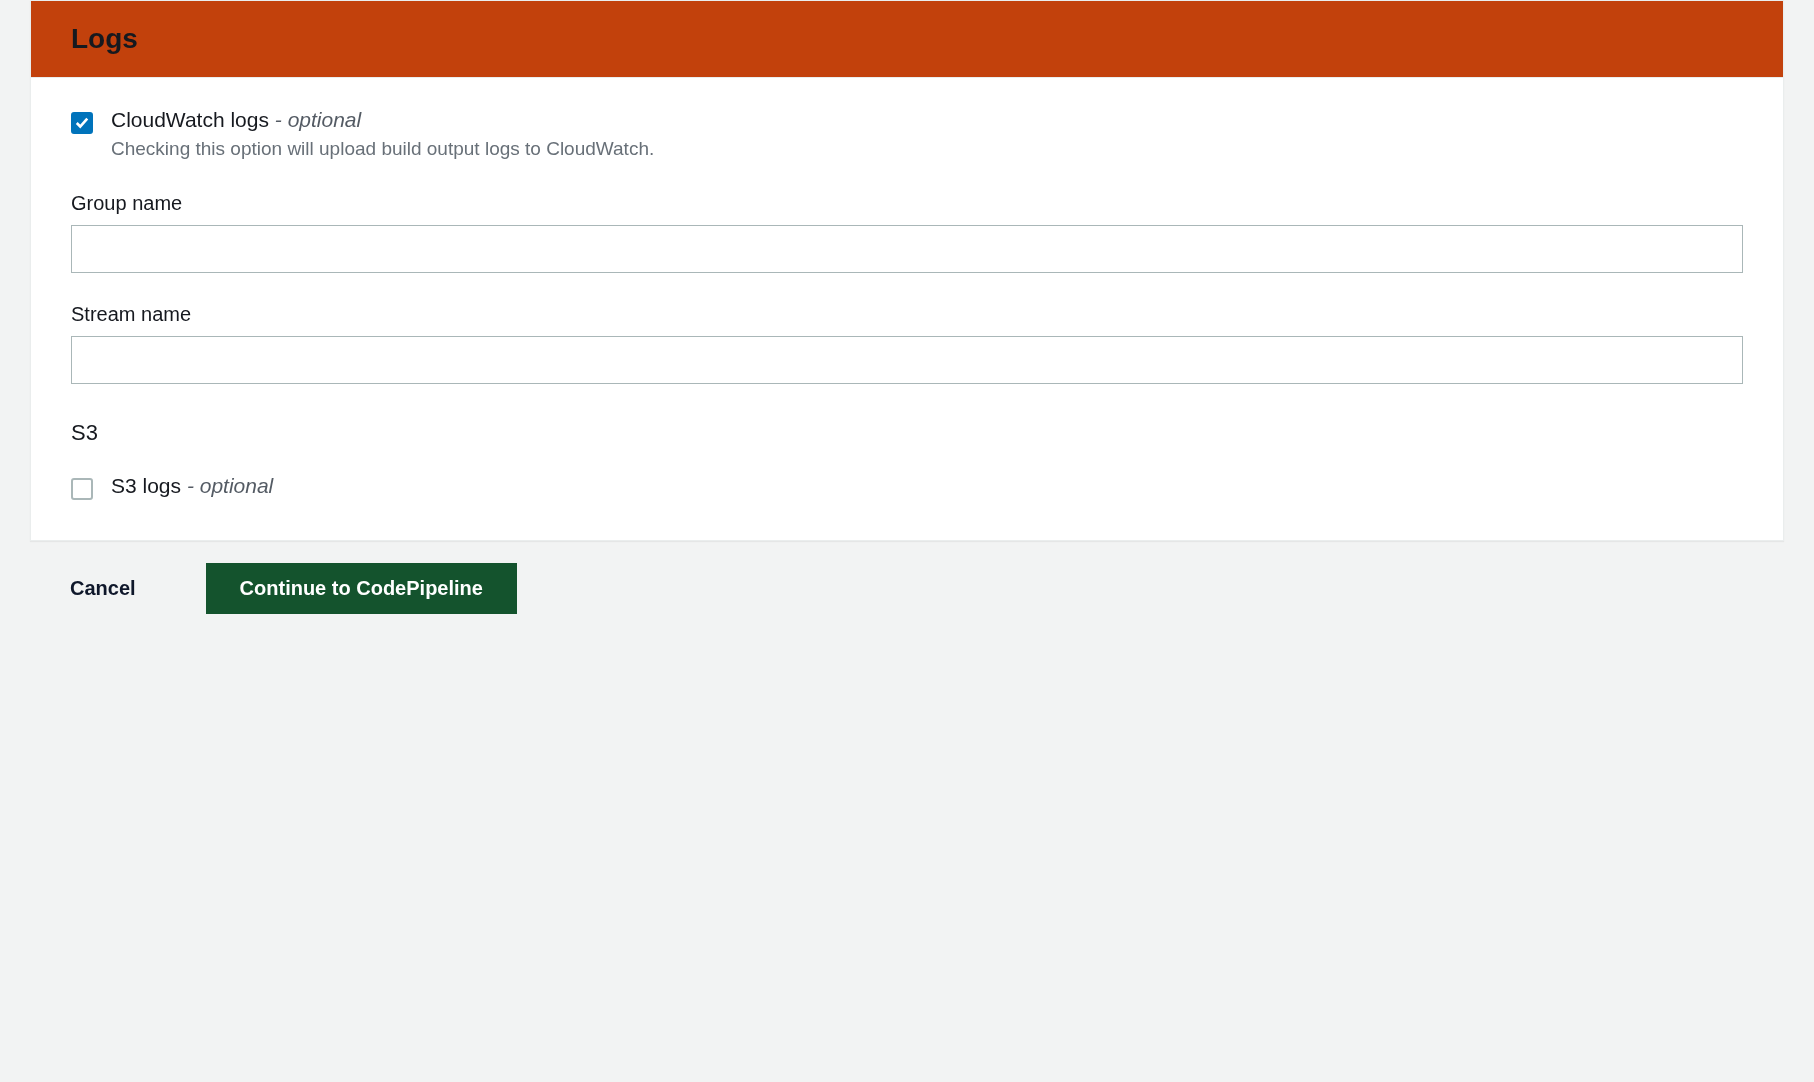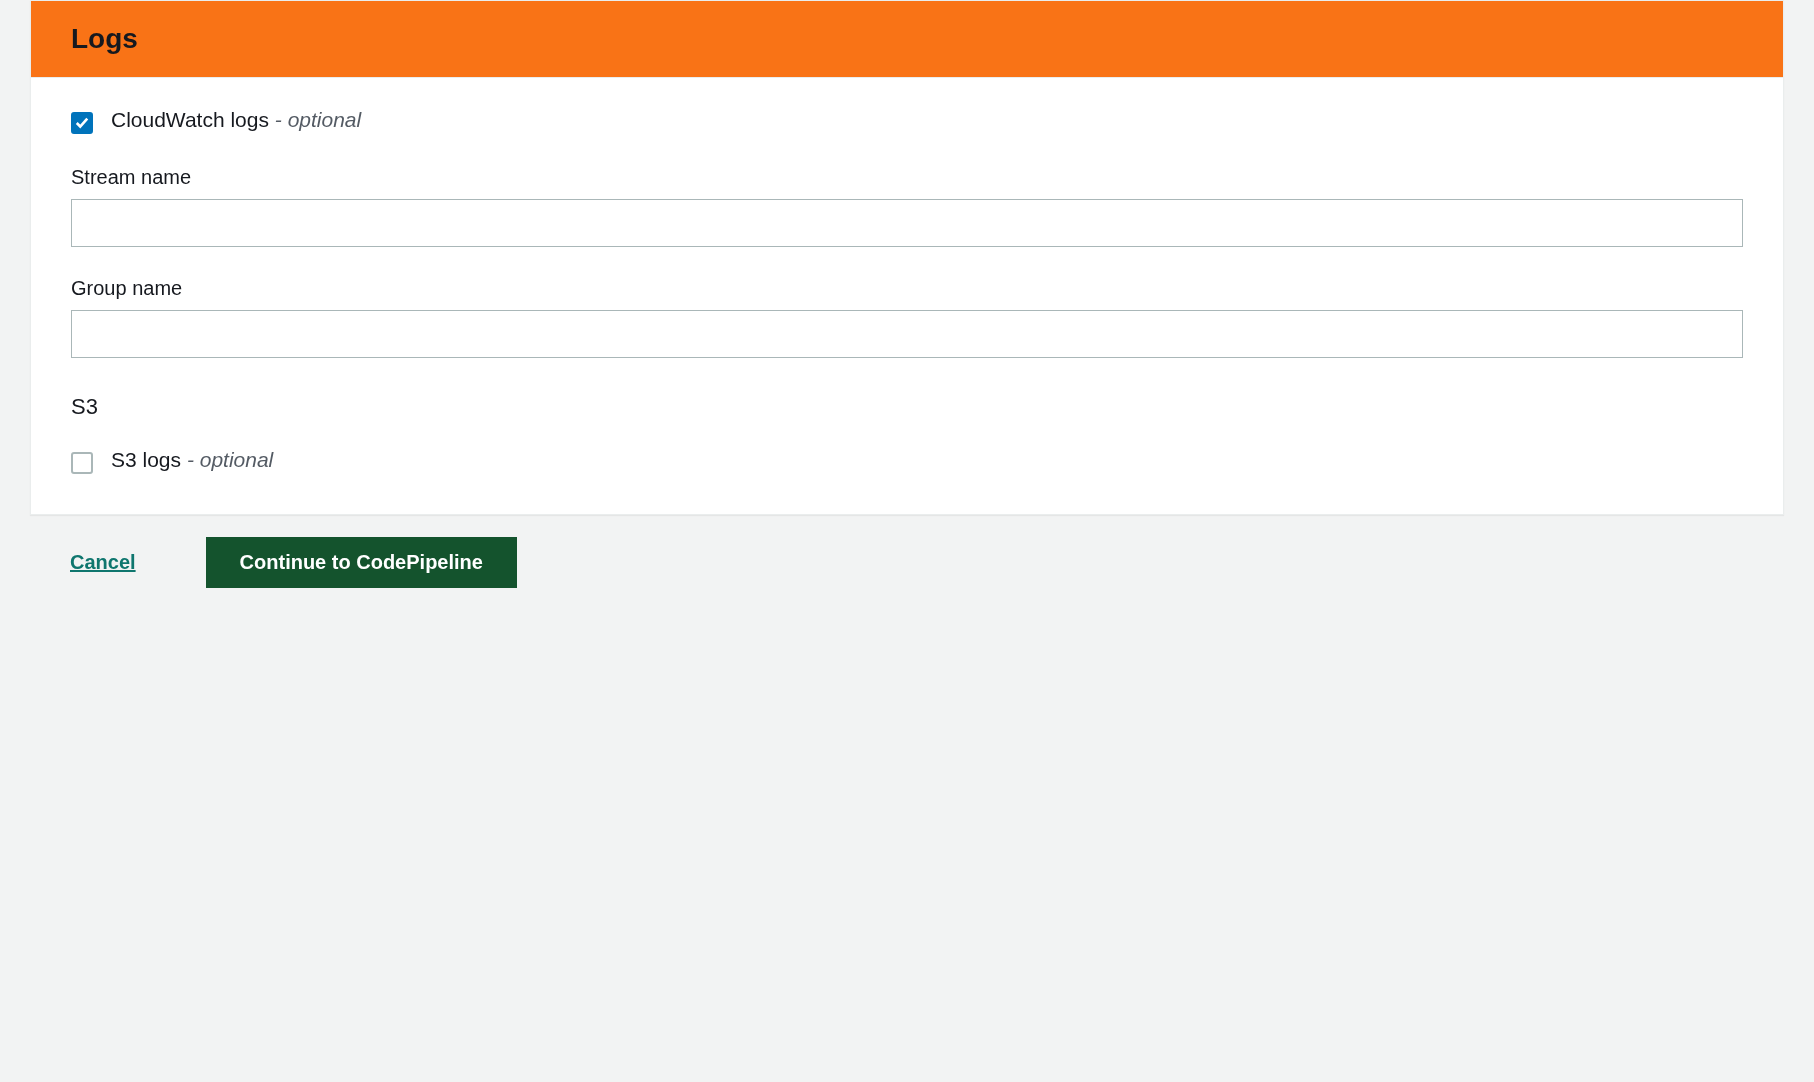--- a/index.html
+++ b/index.html
@@ -15,21 +15,21 @@
       font-size: 18px;
     }
     .panel {
       background: #fff;
       border: 1px solid #eaeded;
       box-shadow: 0 1px 1px rgba(0,0,0,0.05);
     }
     .panel-header {
       padding: 22px 40px;
       border-bottom: 1px solid #eaeded;
-      background: #f97316;
+      background: #c2410c;
     }
     .panel-header h1 {
       font-size: 28px;
       font-weight: 700;
       color: #16191f;
     }
     .panel-body {
       padding: 30px 40px 40px 40px;
     }
     .section-title {
@@ -113,24 +113,23 @@
       display: flex;
       align-items: center;
       gap: 70px;
       padding: 22px 40px 0 40px;
     }
     .btn-cancel {
       background: none;
       border: none;
       font-size: 20px;
       font-weight: 700;
-      color: #0f766e;
+      color: #0f172a;
       cursor: pointer;
       padding: 12px 0;
-      text-decoration: underline;
     }
     .btn-primary {
       background: #14532d;
       border: none;
       color: #fff;
       font-size: 20px;
       font-weight: 700;
       padding: 14px 34px;
       cursor: pointer;
     }
@@ -148,30 +147,31 @@
     <div class="checkbox-row">
       <div class="checkbox checked">
         <svg viewBox="0 0 16 16">
           <polyline points="2,8 6,12 14,3"></polyline>
         </svg>
       </div>
       <div class="checkbox-content">
         <div class="checkbox-label">
           <span>CloudWatch logs</span><span class="optional"> - optional</span>
         </div>
+        <div class="checkbox-desc">Checking this option will upload build output logs to CloudWatch.</div>
       </div>
     </div>
 
     <div class="field-group">
-      <label class="field-label">Stream name</label>
+      <label class="field-label">Group name</label>
       <input type="text" class="text-input" value="" style="">
     </div>
 
     <div class="field-group">
-      <label class="field-label">Group name</label>
+      <label class="field-label">Stream name</label>
       <input type="text" class="text-input" value="" style="">
     </div>
 
     <h2 class="section-title second">S3</h2>
 
     <div class="checkbox-row" style="margin-bottom:0;">
       <div class="checkbox">
         
       </div>
       <div class="checkbox-content">

